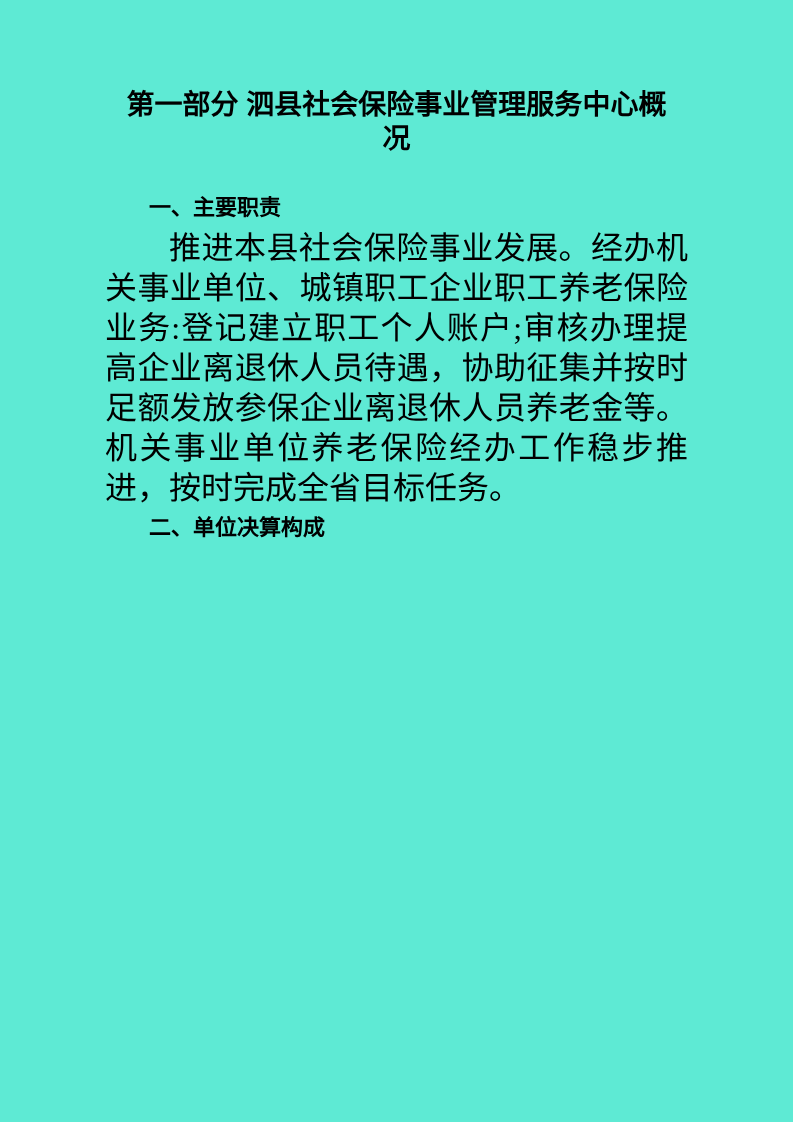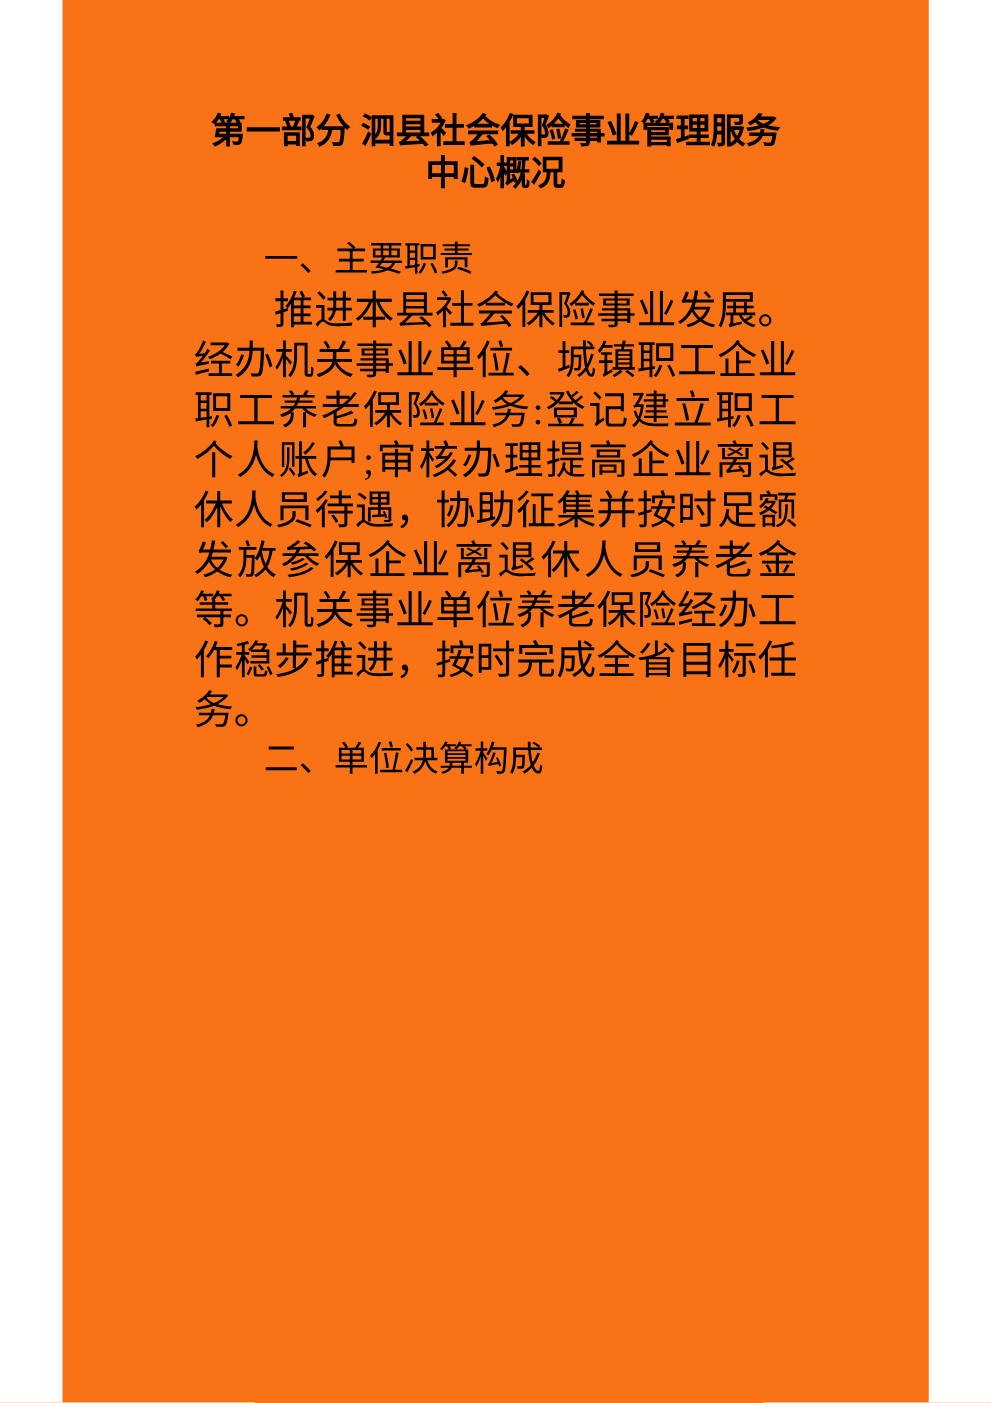--- a/index.html
+++ b/index.html
@@ -2,46 +2,46 @@
 <html lang="zh-CN"><head>
 <meta charset="utf-8">
 <style>
   html, body {
     margin: 0;
     padding: 0;
     background: #ffffff;
   }
   .page {
     position: relative;
-    width: 693px;
+    width: 793px;
     height: 1122px;
     margin: 0 auto;
     box-sizing: border-box;
     padding: 88px 105px 12px 105px;
-    background: #f97316;
+    background: #5eead4;
     color: #000000;
     overflow: hidden;
   }
   .doc-title {
     max-width: 560px;
     margin: 0 auto 32px auto;
     text-align: center;
     font-family: "Liberation Sans", "DejaVu Sans", sans-serif;
     font-weight: bold;
     font-size: 28px;
     line-height: 34px;
     color: #000000;
     word-break: break-word;
   }
   .section-heading {
     margin: 0;
     text-indent: 2em;
     font-family: "Liberation Sans", "DejaVu Sans", sans-serif;
-    font-weight: normal;
-    font-size: 28px;
+    font-weight: bold;
+    font-size: 22px;
     line-height: 40px;
     color: #000000;
   }
   .body-paragraph {
     margin: 0;
     text-indent: 2em;
     font-family: "Liberation Serif", "DejaVu Serif", serif;
     font-weight: normal;
     font-size: 32px;
     line-height: 40px;

